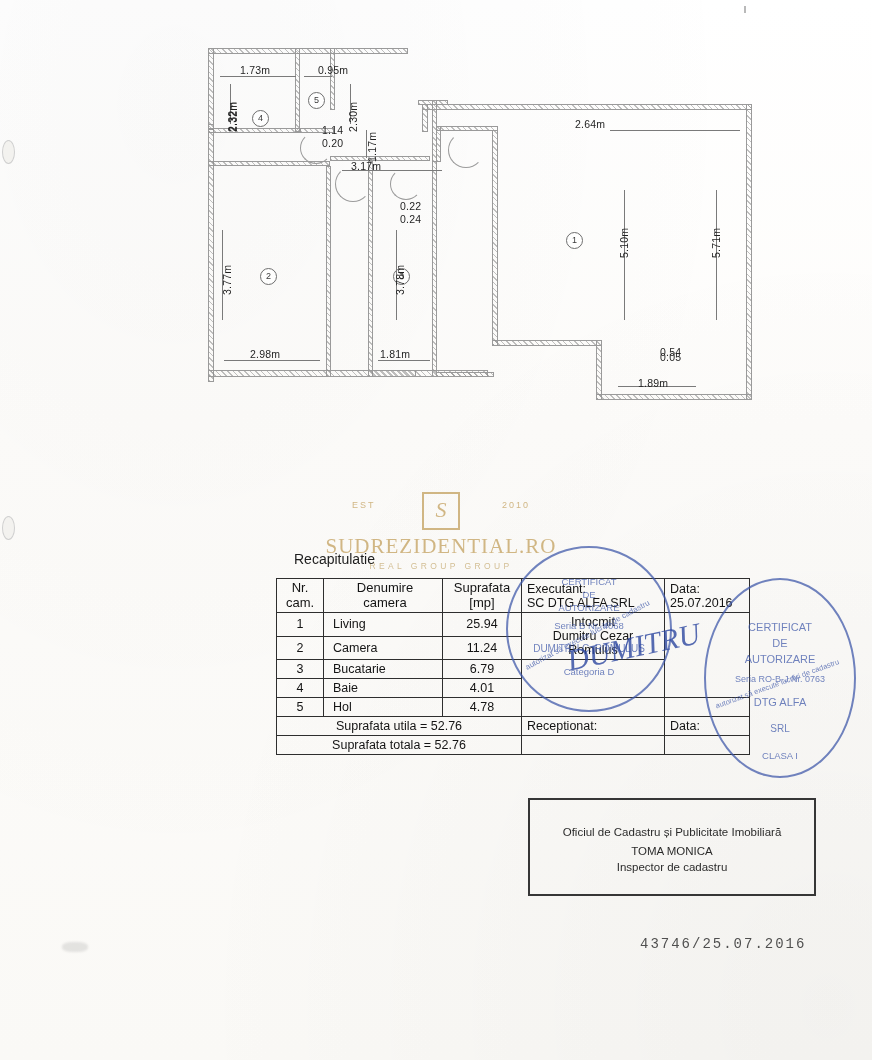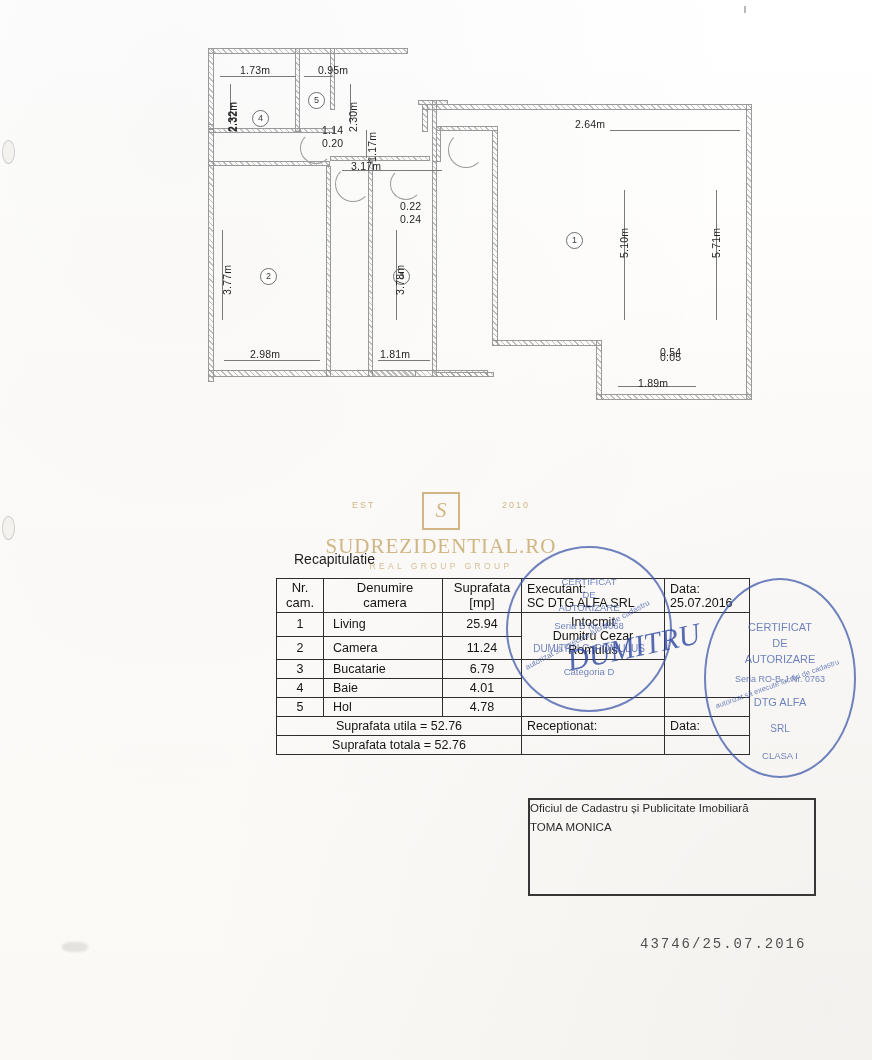--- a/index.html
+++ b/index.html
@@ -216,23 +216,24 @@
     left: 0; right: 0;
     text-align: center;
     color: #3b55a8;
     font-size: 9.5px;
     line-height: 1.35;
   }
   .stamp-rect {
     border: 2px solid #701a75;
     color: #3b55a8;
     opacity: 0.8;
+    text-align: center;
     font-size: 10px;
     line-height: 1.45;
-    padding-top: 0;
+    padding-top: 24px;
   }
   .stamp-rect.black {
     border-color: #2c2c2c;
     color: #1c1c1c;
     opacity: 0.95;
     font-size: 11.5px;
   }
   .sig {
     position: absolute;
     color: #2d47a0;
@@ -456,17 +457,18 @@
     <div class="stamp-center" style="top:115px; font-size:11px;">DTG ALFA</div>
     <div class="stamp-center" style="top:142px; font-size:10px;">SRL</div>
     <div class="stamp-center" style="top:170px; font-size:9.5px;">CLASA I</div>
   </div>
 
   <div class="sig" style="left:566px; top:630px; font-size:30px; transform: rotate(-12deg);">DUMITRU</div>
 
   <div class="stamp stamp-rect black" style="left:528px; top:798px; width:288px; height:98px;">
     <div>Oficiul de Cadastru și Publicitate Imobiliară</div>
     <div style="margin-top:2px;">TOMA MONICA</div>
+    <div>Inspector de cadastru</div>
   </div>
   <div class="sig" style="left:548px; top:836px; font-size:34px; transform: rotate(-8deg); color:#1d3e8c;"> 𝓄 </div>
 
   <div class="barcode-num">43746/25.07.2016</div>
 </div>
 
 </body></html>

